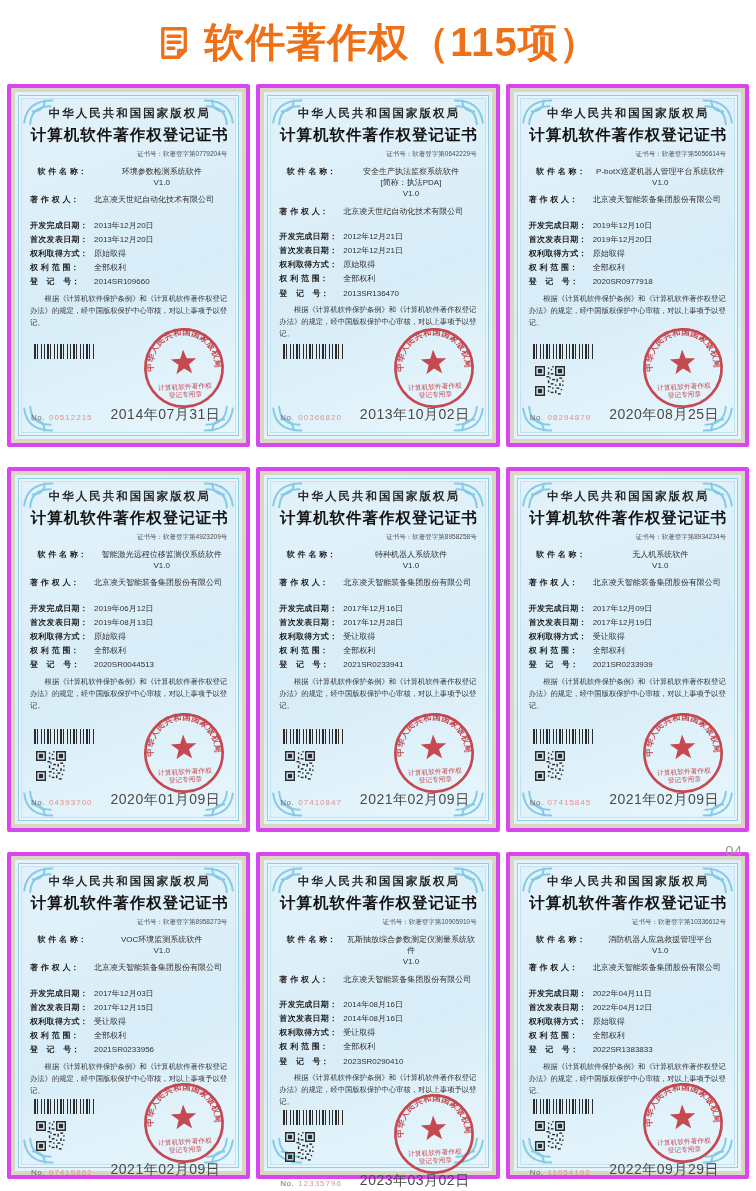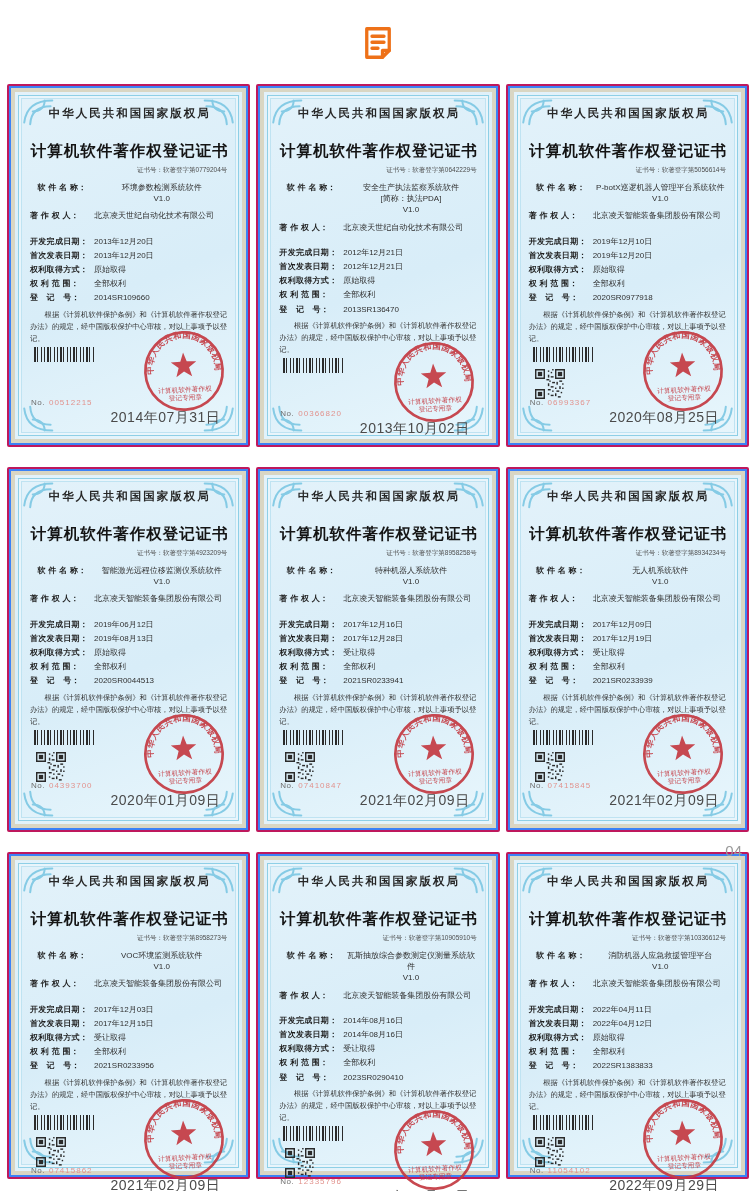--- a/index.html
+++ b/index.html
@@ -10,21 +10,21 @@
   
   .header{height:84px;display:flex;align-items:center;justify-content:center;gap:12px;}
   .header-title{color:#ee7118;font-size:40px;font-weight:bold;letter-spacing:1px;}
   .header-icon{flex:none;margin-top:2px;}
   
   .grid{
     display:grid;grid-template-columns:repeat(3,1fr);
     grid-template-rows:363px 365px 327px;
     column-gap:6px;row-gap:20px;padding:0 7px;
   }
-  .cell{border:2px solid #be185d;border-radius:2px;background:#3b82f6;padding:2px;box-sizing:border-box;}
+  .cell{border:2px solid #d946ef;border-radius:2px;background:#d946ef;padding:2px;box-sizing:border-box;}
   .cert{
     position:relative;width:100%;height:100%;box-sizing:border-box;
     background:linear-gradient(160deg,#e3f2fa 0%,#d8edf8 55%,#e8f6fc 100%);
     border:4px solid #d9d6c3;display:flex;flex-direction:column;
   }
   .cert-frame{
     position:absolute;inset:3px;border:1px solid #8ecfe6;pointer-events:none;
     box-shadow:inset 0 0 0 2px rgba(255,255,255,.65), inset 0 0 0 3px #bfe3f2;
   }
   .corner{position:absolute;width:34px;height:34px;opacity:.9;}
@@ -33,52 +33,53 @@
   .corner.bl{bottom:5px;left:5px;transform:scaleY(-1);}
   .corner.br{bottom:5px;right:5px;transform:scale(-1,-1);}
   
   .cert-content{position:relative;flex:1;display:flex;flex-direction:column;padding:14px 13px 9px 15px;z-index:1;}
   .authority{
     text-align:center;font-family:"Liberation Serif", serif;font-weight:bold;
     font-size:11.5px;letter-spacing:2px;color:#262626;
   }
   .doc-title{
     text-align:center;font-family:Liberation Sans, sans-serif;font-weight:bold;
-    font-size:15.5px;letter-spacing:1px;color:#141414;margin-top:20px;
+    font-size:15.5px;letter-spacing:1px;color:#141414;margin-top:4px;
   }
   .certno{text-align:right;font-size:6.5px;color:#4d4d4d;margin:4px 2px 7px 0;}
   .frow{display:flex;font-size:8px;color:#333;line-height:1.4;margin-bottom:3px;}
   .flabel{width:64px;flex:none;color:#1f1f1f;font-weight:bold;letter-spacing:.3px;}
   .fvalue{flex:1;color:#303030;}
   .row-name{margin-bottom:6px;text-align:center;}
   .row-holder{margin-bottom:14px;}
   .row-reg{margin-bottom:0;}
   .statement{font-size:7.3px;color:#333;line-height:1.65;text-indent:2em;margin-top:5px;}
   
   .cert-bottom{position:relative;margin-top:auto;height:88px;flex:none;}
   .barcode{
     position:absolute;left:4px;top:2px;width:60px;height:15px;
     background:repeating-linear-gradient(90deg,#2b2b2b 0 2px,transparent 2px 3px,#2b2b2b 3px 4px,transparent 4px 7px,#2b2b2b 7px 8px,transparent 8px 10px,#2b2b2b 10px 11px,transparent 11px 13px);
   }
   .qr{position:absolute;left:6px;top:24px;width:30px;height:30px;}
-  .serial{position:absolute;left:1px;bottom:26px;font-size:8px;color:#6e6e6e;letter-spacing:.5px;text-align:right;}
+  .serial{position:absolute;left:1px;bottom:8px;font-size:8px;color:#6e6e6e;letter-spacing:.5px;text-align:right;}
   .serial .num{color:#e2938e;margin-left:4px;letter-spacing:1px;}
   .seal{position:absolute;right:3px;top:-16px;width:84px;height:84px;opacity:.92;transform:rotate(-3deg);}
   .issue-date{position:absolute;right:9px;bottom:6px;font-size:14px;color:#4a4a4a;letter-spacing:.5px;}
   .corner-mark{position:absolute;right:14px;top:842px;font-size:15px;color:#9a9a9a;}
 </style>
 </head>
 <body>
 
 <div class="header">
   <svg class="header-icon" width="36" height="36" viewBox="0 0 24 24" fill="none" stroke="#ee7118" stroke-width="2.2" stroke-linecap="round" stroke-linejoin="round">
     <path d="M4.5 2.5h15v14.5l-4.5 4.5H4.5z"></path>
     <path d="M15 21.5v-4.5h4.5"></path>
     <path d="M8 7.5h8M8 11.5h8M8 15.5h4"></path>
   </svg>
+  <div class="header-title">软件著作权（115项）</div>
 </div>
 
 <div class="grid" id="grid">
   <div class="cell">
     <div class="cert">
       <div class="cert-frame"></div>
       <svg class="corner tl" viewBox="0 0 40 40" fill="none" stroke="#7cc7e3" stroke-width="2.4" stroke-linecap="round">
         <path d="M38,4 C18,4 7,12 5,30"></path>
           <path d="M36,11 C22,11 13,17 12,32"></path>
           <path d="M29,4 C29,13 23,17 15,17"></path>
@@ -334,21 +335,21 @@
             <rect x="9" y="14" width="2" height="1"></rect>
               <rect x="12" y="15" width="1" height="1"></rect>
               <rect x="15" y="15" width="2" height="1"></rect>
             <rect x="9" y="17" width="1" height="1"></rect>
               <rect x="11" y="18" width="2" height="1"></rect>
               <rect x="14" y="17" width="1" height="2"></rect>
             <rect x="16" y="19" width="2" height="1"></rect>
               <rect x="18" y="16" width="1" height="1"></rect>
               <rect x="19" y="13" width="1" height="1"></rect>
           </svg>
-          <div class="serial"><span>No.</span><span class="num">06993367</span></div>
+          <div class="serial"><span>No.</span><span class="num">08294879</span></div>
 
           <svg class="seal" viewBox="0 0 100 100">
             <circle cx="50" cy="50" r="46" fill="none" stroke="#c43a42" stroke-width="3.2"></circle>
             <path class="seal-arc" d="M14,56 A37,37 0 1 1 86,56" fill="none" id="seal-arc-2"></path>
             <text font-size="10" fill="#c43a42" font-weight="bold" letter-spacing="0.5">
               <textPath class="seal-ring" startOffset="50%" text-anchor="middle" href="#seal-arc-2">中华人民共和国国家版权局</textPath>
             </text>
             <polygon points="50,28 53.8,38.7 65.2,39.1 56.2,46 59.4,56.9 50,50.5 40.6,56.9 43.8,46 34.8,39.1 46.2,38.7" fill="#c43a42"></polygon>
             <text class="seal-l1" x="50" y="75" text-anchor="middle" font-size="8" fill="#c43a42">计算机软件著作权</text>
             <text class="seal-l2" x="50" y="84.5" text-anchor="middle" font-size="8" fill="#c43a42">登记专用章</text>

